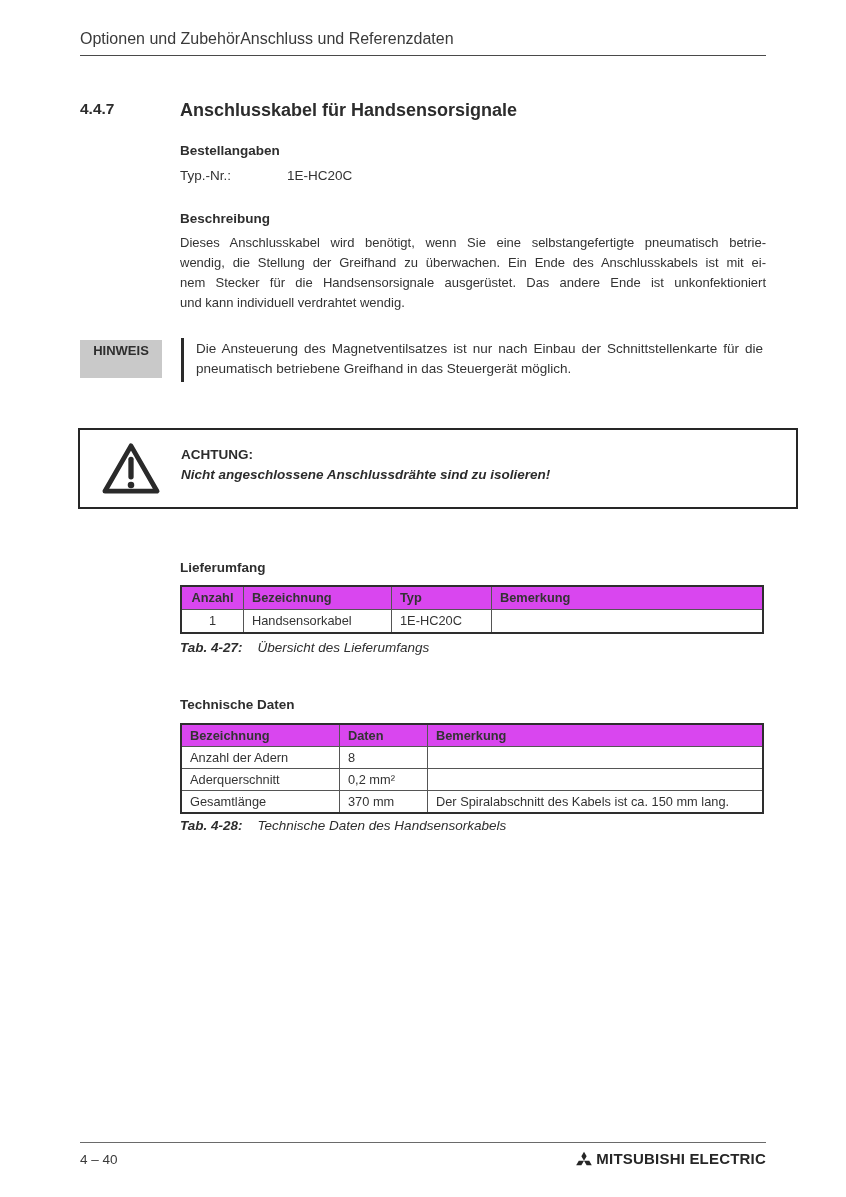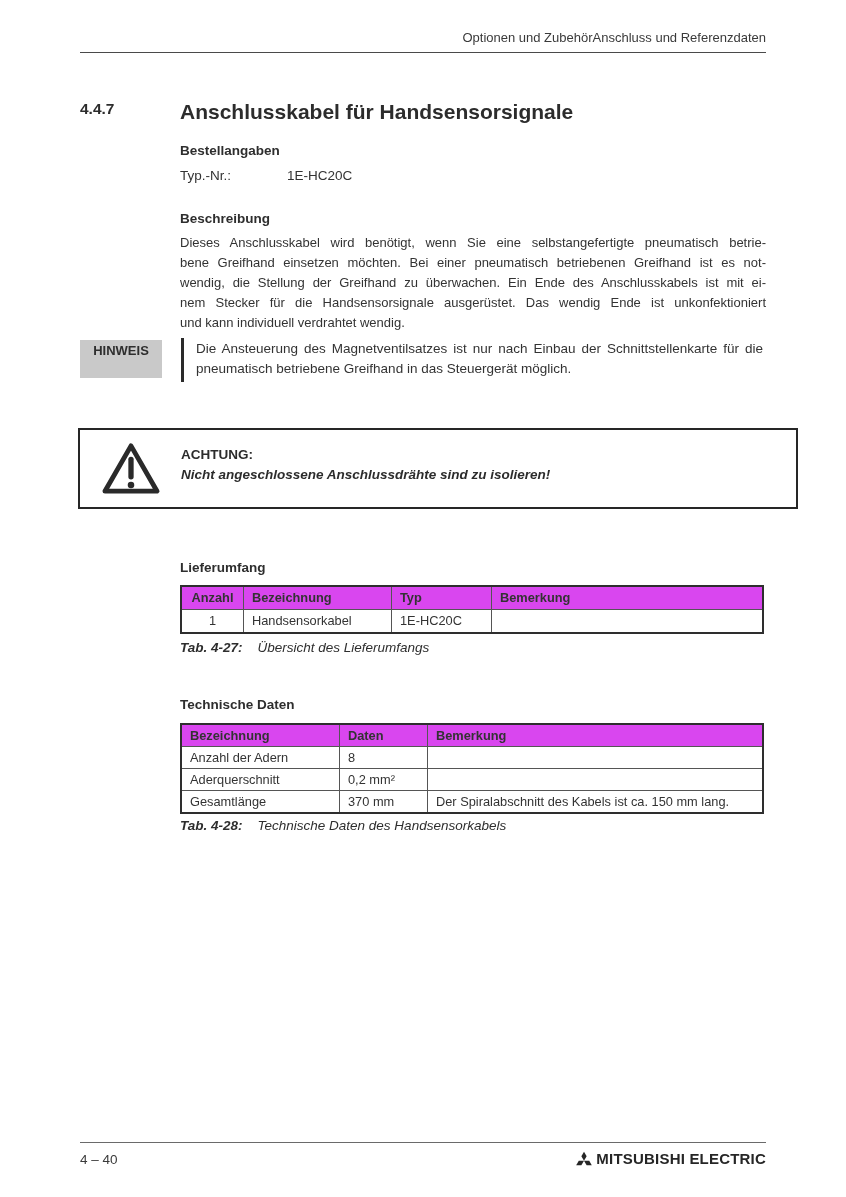--- a/index.html
+++ b/index.html
@@ -3,25 +3,25 @@
 <meta charset="utf-8">
 <style>
   html,body{margin:0;padding:0;background:#e8e8e8;}
   .page{
     position:relative;width:846px;height:1197px;background:#ffffff;
     font-family:"Liberation Sans",sans-serif;color:#333;overflow:hidden;
     margin:0 auto;
   }
   
   .header{position:absolute;left:80px;top:30px;width:686px;display:flex;
-    justify-content:flex-end;font-size:13px;padding-bottom:7px;
+    justify-content:flex-start;font-size:16px;padding-bottom:7px;
     border-bottom:1.8px solid #4a4a4a;color:#3a3a3a;}
   
   .sec-num{position:absolute;left:80px;top:100px;font-size:15.5px;font-weight:bold;color:#2c2c2c;}
-  .sec-title{position:absolute;left:180px;top:100px;font-size:21px;font-weight:bold;color:#2c2c2c;}
+  .sec-title{position:absolute;left:180px;top:100px;font-size:18px;font-weight:bold;color:#2c2c2c;}
   .subhead{position:absolute;left:180px;font-size:13.5px;font-weight:bold;color:#2e2e2e;}
   .typ-row{position:absolute;left:180px;top:168px;font-size:13.5px;display:flex;}
   .typ-label{width:107px;}
   .para{position:absolute;left:180px;top:233px;width:586px;font-size:13px;line-height:20px;}
   .para .line.j{text-align:justify;text-align-last:justify;}
   
   .note-label{position:absolute;left:80px;top:340px;width:82px;height:38px;
     background:#c9c9c9;font-size:13px;font-weight:bold;text-align:center;
     line-height:21px;color:#2e2e2e;}
   .note-bar{position:absolute;left:181px;top:338px;width:3px;height:44px;background:#2a2a2a;}
@@ -70,23 +70,22 @@
 
   <div class="subhead" style="top:143px;">Bestellangaben</div>
   <div class="typ-row">
     <span class="typ-label">Typ.-Nr.:</span>
     <span>1E-HC20C</span>
   </div>
 
   <div class="subhead" style="top:211px;">Beschreibung</div>
   <div class="para">
     <div class="line j">Dieses Anschlusskabel wird benötigt, wenn Sie eine selbstangefertigte pneumatisch betrie-</div>
-    <div class="line j">bene Greifhand einsetzen möchten. Bei einer pneumatisch betriebenen Greifhand ist es not-</div>
     <div class="line j">wendig, die Stellung der Greifhand zu überwachen. Ein Ende des Anschlusskabels ist mit ei-</div>
-    <div class="line j">nem Stecker für die Handsensorsignale ausgerüstet. Das wendig Ende ist unkonfektioniert</div>
+    <div class="line j">nem Stecker für die Handsensorsignale ausgerüstet. Das andere Ende ist unkonfektioniert</div>
     <div class="line">und kann individuell verdrahtet wendig.</div>
   </div>
 
   <div class="note-label">HINWEIS</div>
   <div class="note-bar"></div>
   <div class="note-text">
     <div class="line j">Die Ansteuerung des Magnetventilsatzes ist nur nach Einbau der Schnittstellenkarte für die</div>
     <div class="line">pneumatisch betriebene Greifhand in das Steuergerät möglich.</div>
   </div>
 

